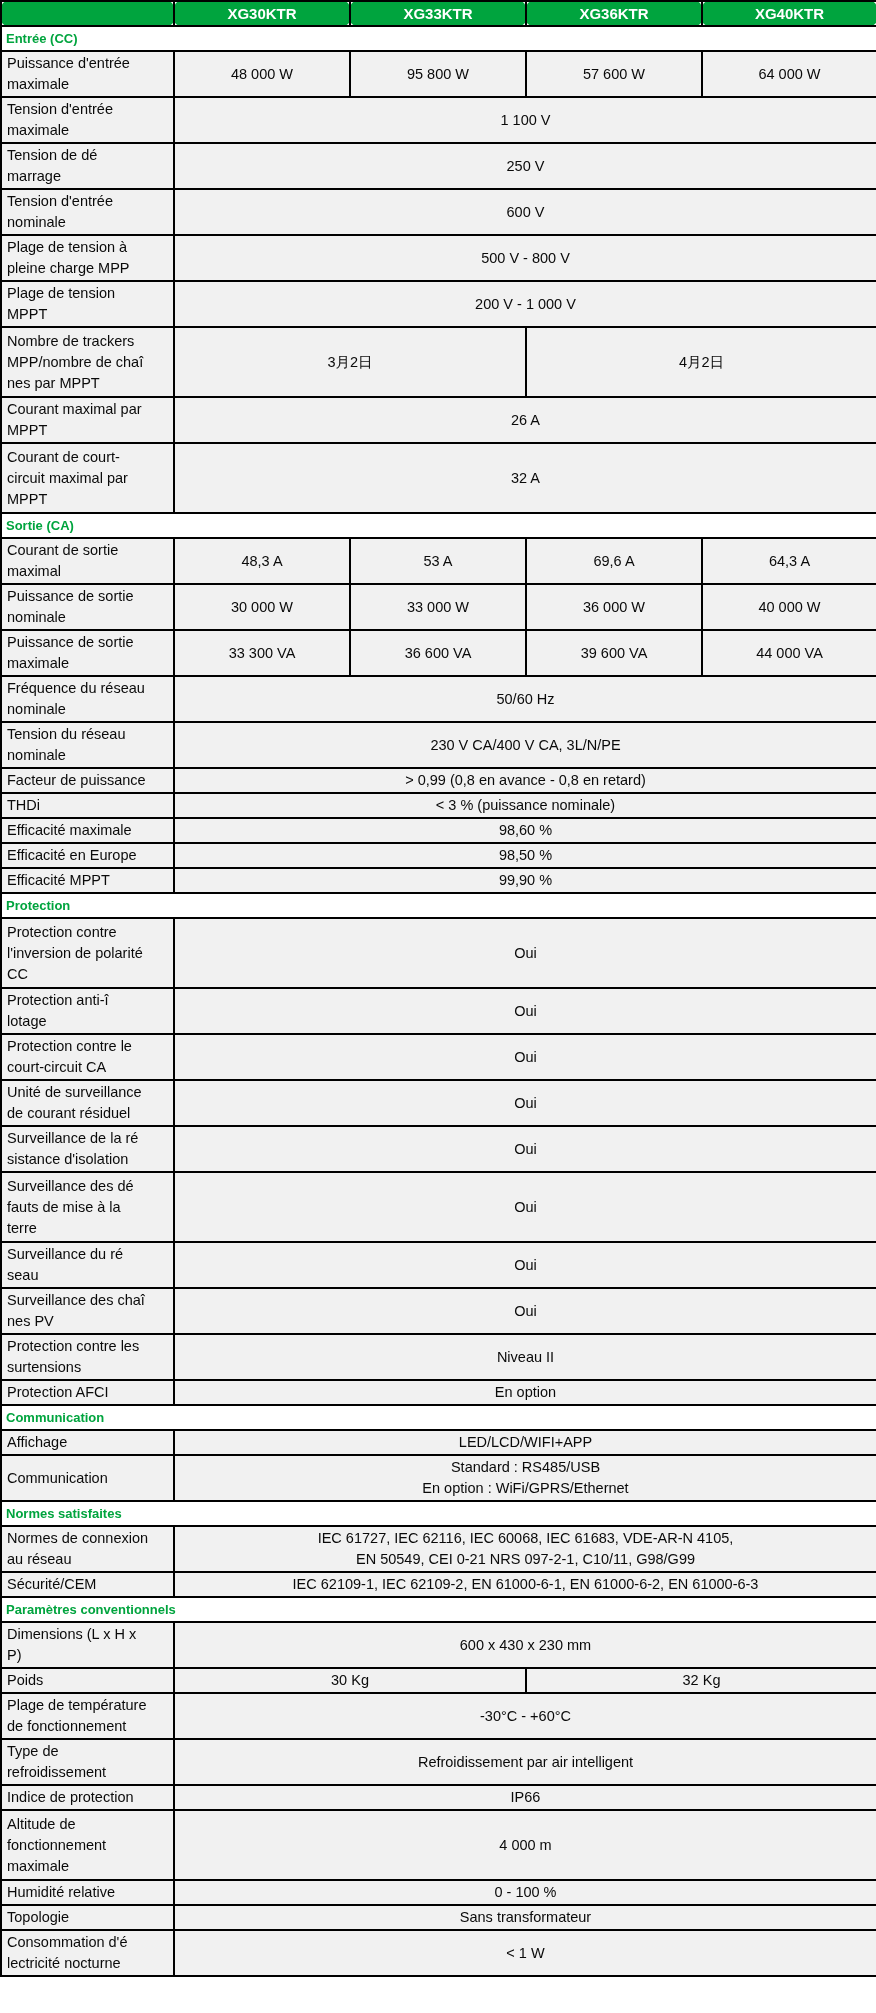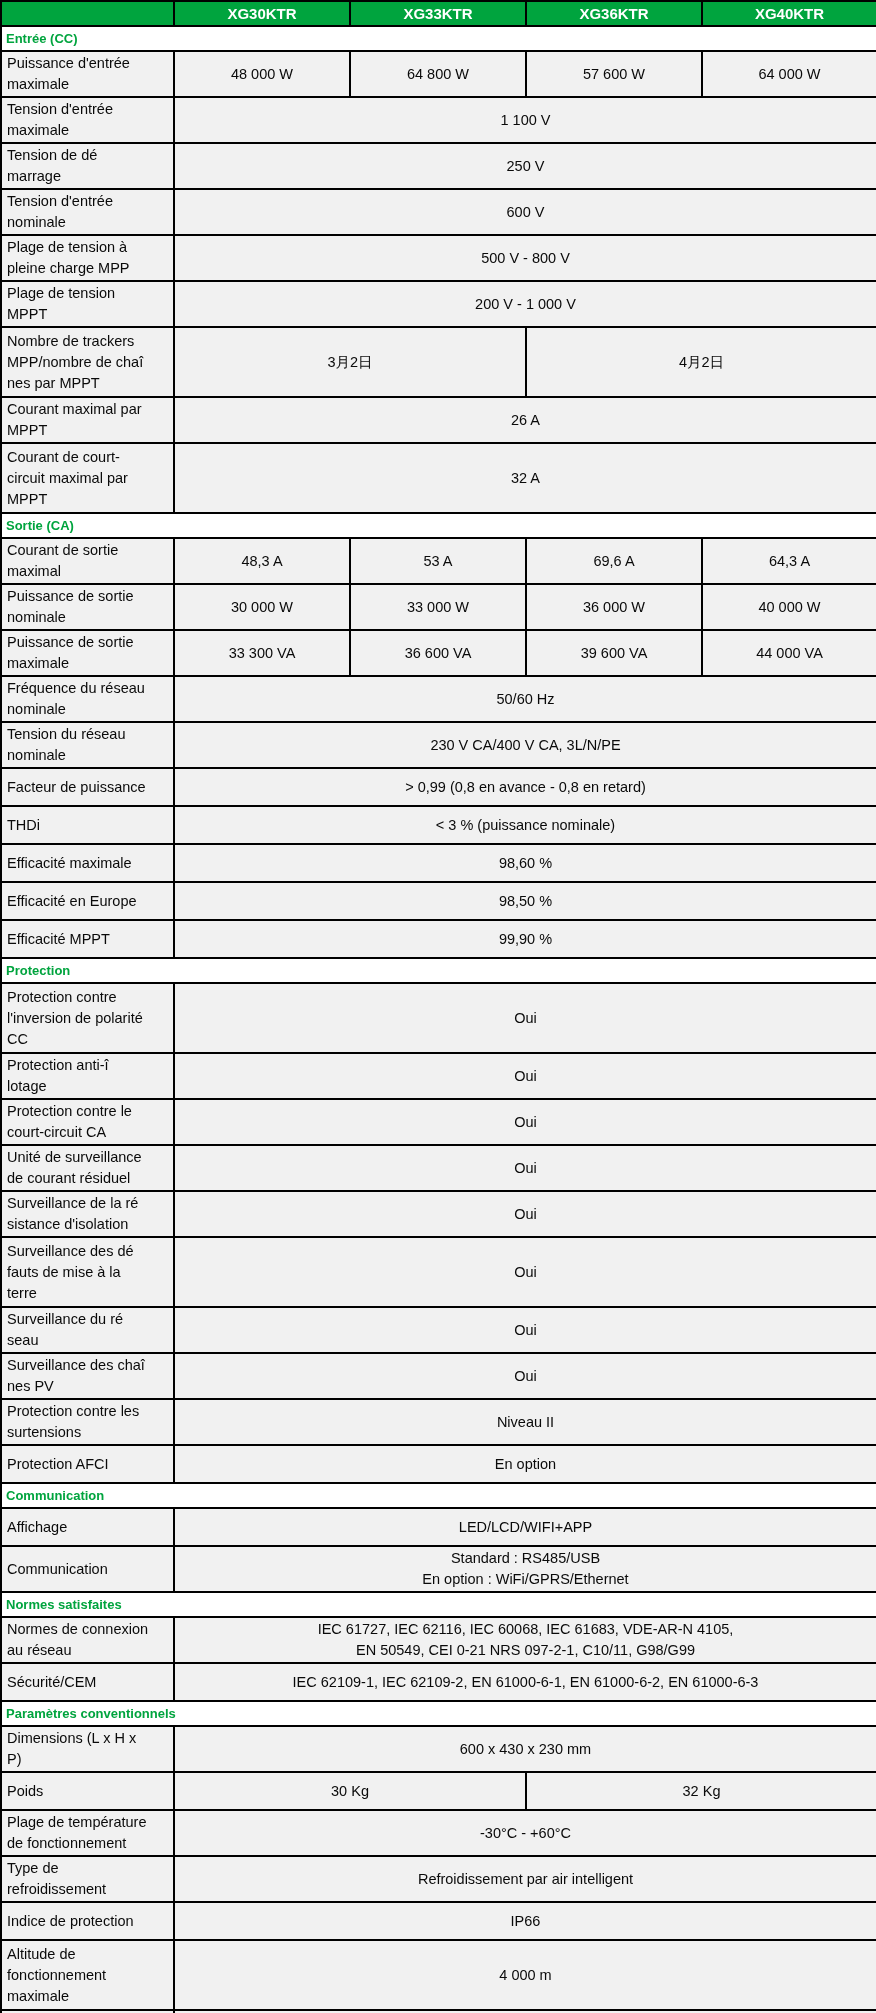--- a/index.html
+++ b/index.html
@@ -19,20 +19,21 @@
   }
   
   tr.model-row{height:25px;}
   tr.model-row td{
     background:#00a43e;
     color:#ffffff;
     font-weight:bold;
     text-align:center;
     font-size:15px;
     padding:0 2px;
+    border-radius:7px;
   }
   
   tr.section-row{height:25px;}
   tr.section-row td{
     background:#ffffff;
     color:#00a43e;
     font-weight:bold;
     text-align:left;
     font-size:13px;
     padding-left:4px;
@@ -41,21 +42,21 @@
   td.label{
     background:#f1f1f1;
     text-align:left;
     white-space:pre-line;
   }
   td.value{
     background:#f1f1f1;
     text-align:center;
     white-space:pre-line;
   }
-  tr.h1{height:38px;}
+  tr.h1{height:25px;}
   tr.h2{height:36px;border-radius:16px;}
   tr.h3{height:70px;}
 </style>
 </head>
 <body>
 
 <table class="spec" cellspacing="0">
   <colgroup>
     <col style="width:173px">
     <col style="width:176px">
@@ -71,21 +72,21 @@
         <td>XG36KTR</td>
         <td>XG40KTR</td>
       </tr>
       <tr class="section-row">
         <td colspan="5">Entrée (CC)</td>
       </tr>
       <tr class="h2">
         <td class="label">Puissance d'entrée
 maximale</td>
         <td class="value">48 000 W</td>
-        <td class="value">64 800 W</td>
+        <td class="value">95 800 W</td>
         <td class="value">57 600 W</td>
         <td class="value">64 000 W</td>
       </tr>
       <tr class="h2">
         <td class="label">Tension d'entrée
 maximale</td>
         <td class="value" colspan="4">1 100 V</td>
       </tr>
       <tr class="h2">
         <td class="label">Tension de dé

